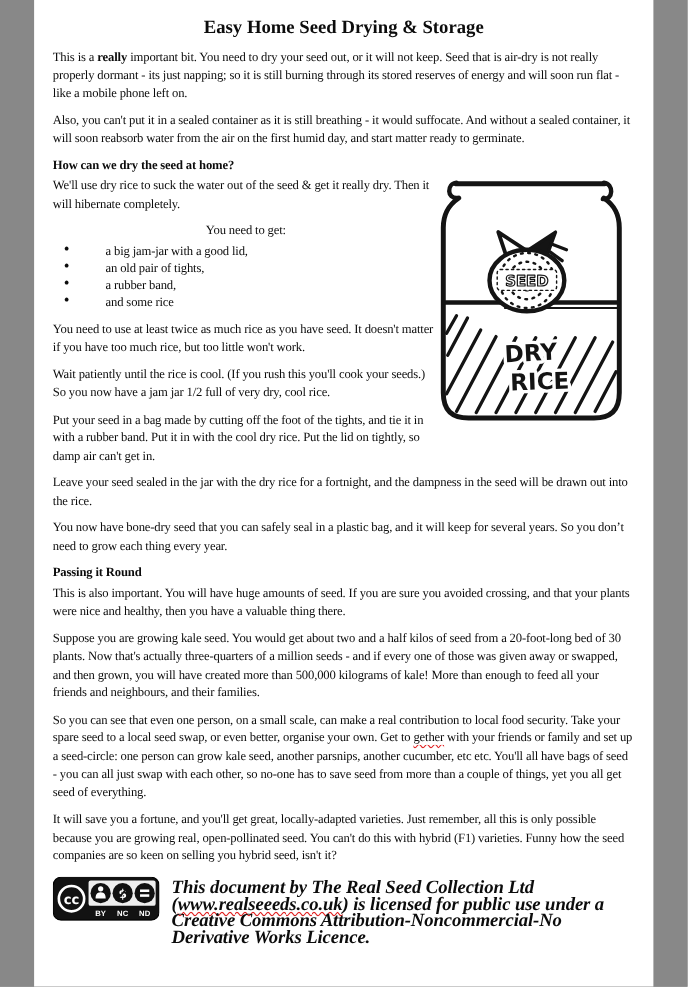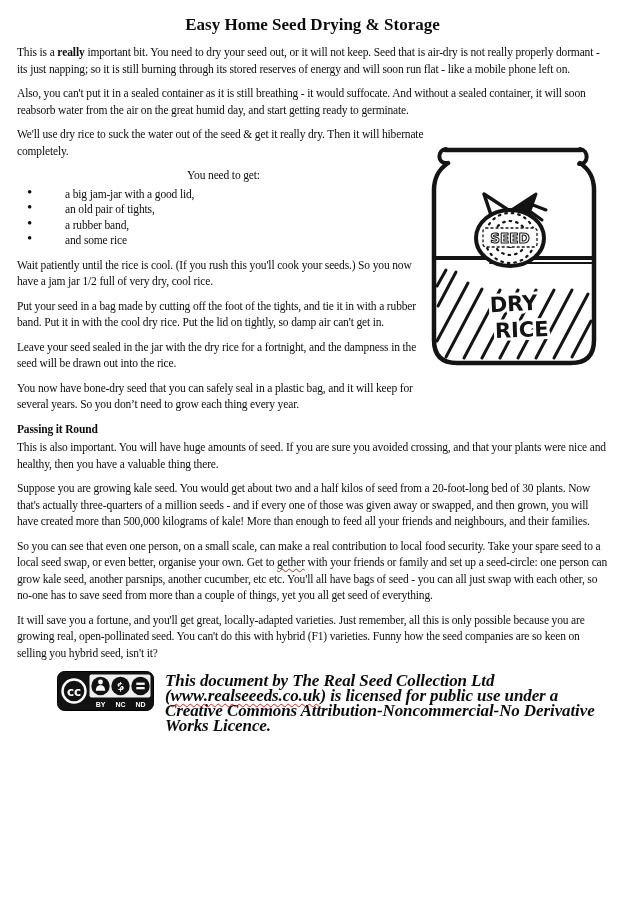--- a/index.html
+++ b/index.html
@@ -1,17 +1,17 @@
 <!DOCTYPE html>
 <html><head>
 <meta charset="utf-8">
 <style>
   html,body{margin:0;padding:0;background:#888;}
   .page{
-    width:625px;height:897px;box-sizing:border-box;
+    width:563px;height:897px;box-sizing:border-box;
     margin:0 auto;background:#ffffff;color:#0c0c0c;
     font-family:"Liberation Serif", serif;
     font-size:11.5px;line-height:16.5px;letter-spacing:-0.15px;
     padding:14px 17px 0 17px;overflow:hidden;position:relative;
   }
   .doc-title{
     font-size:17px;line-height:22px;font-weight:bold;text-align:center;
     margin:0 0 8px 0;letter-spacing:0;
   }
   p{margin:0 0 8px 0;}
@@ -33,33 +33,33 @@
     text-decoration-style:wavy;
     text-decoration-color:#e02020;
     text-decoration-thickness:1px;
     text-underline-offset:2px;
   }
   .license{display:flex;gap:11px;margin-top:10px;align-items:flex-start;}
   .license-text{
     font-style:italic;font-weight:bold;font-size:17px;line-height:15px;
     padding-top:2px;letter-spacing:-0.1px;
   }
-  .badge{flex:0 0 auto;margin-left:40px;}
+  .badge{flex:0 0 auto;}
   svg text{letter-spacing:0;}
 </style>
 </head>
 <body>
 
 <div class="page">
 
   <h1 class="doc-title">Easy Home Seed Drying &amp; Storage</h1>
 
   <p><span>This is a </span><b>really</b><span> important bit. You need to dry your seed out, or it will not keep. Seed that is air-dry is not really properly dormant - its just napping; so it is still burning through its stored reserves of energy and will soon run flat - like a mobile phone left on.</span></p>
 
-  <p>Also, you can't put it in a sealed container as it is still breathing - it would suffocate. And without a sealed container, it will soon reabsorb water from the air on the great humid day, and start getting ready to germinate.</p>
+  <p>Also, you can't put it in a sealed container as it is still breathing - it would suffocate. And without a sealed container, it will soon reabsorb water from the air on the first humid day, and start matter ready to germinate.</p>
 
   <section>
     <div class="jar-float">
 
       <svg width="168" height="224" viewBox="0 0 168 224">
         <g fill="none" stroke="#141414" stroke-linecap="round" stroke-linejoin="round">
 
           <g>
             <path d="M15,6 H151" stroke-width="4.5"></path>
             <path d="M16,5 C7,6 7,20 17,19" stroke-width="4"></path>
@@ -103,28 +103,30 @@
           </g>
 
           <g font-family="'DejaVu Sans', sans-serif" font-weight="bold" fill="#141414" stroke="#ffffff" stroke-width="6" style="paint-order:stroke" text-anchor="middle">
             <text x="84" y="167" font-size="21" letter-spacing="3" transform="rotate(-3 84 167)">DRY</text>
             <text x="92" y="193" font-size="21" letter-spacing="3" transform="rotate(-2 92 193)">RICE</text>
           </g>
         </g>
       </svg>
     </div>
 
+    <h2>How can we dry the seed at home?</h2>
     <p>We'll use dry rice to suck the water out of the seed &amp; get it really dry. Then it will hibernate completely.</p>
     <p class="italic" style="margin-bottom:3px;">You need to get:</p>
     <ul class="need-list">
       <li>a big jam-jar with a good lid,</li>
       <li>an old pair of tights,</li>
       <li>a rubber band,</li>
       <li>and some rice</li>
     </ul>
+    <p>You need to use at least twice as much rice as you have seed. It doesn't matter if you have too much rice, but too little won't work.</p>
     <p>Wait patiently until the rice is cool. (If you rush this you'll cook your seeds.) So you now have a jam jar 1/2 full of very dry, cool rice.</p>
   </section>
 
   <section class="after-jar">
     <p>Put your seed in a bag made by cutting off the foot of the tights, and tie it in with a rubber band. Put it in with the cool dry rice. Put the lid on tightly, so damp air can't get in.</p>
     <p>Leave your seed sealed in the jar with the dry rice for a fortnight, and the dampness in the seed will be drawn out into the rice.</p>
     <p>You now have bone-dry seed that you can safely seal in a plastic bag, and it will keep for several years. So you don’t need to grow each thing every year.</p>
   </section>
 
   <section>

